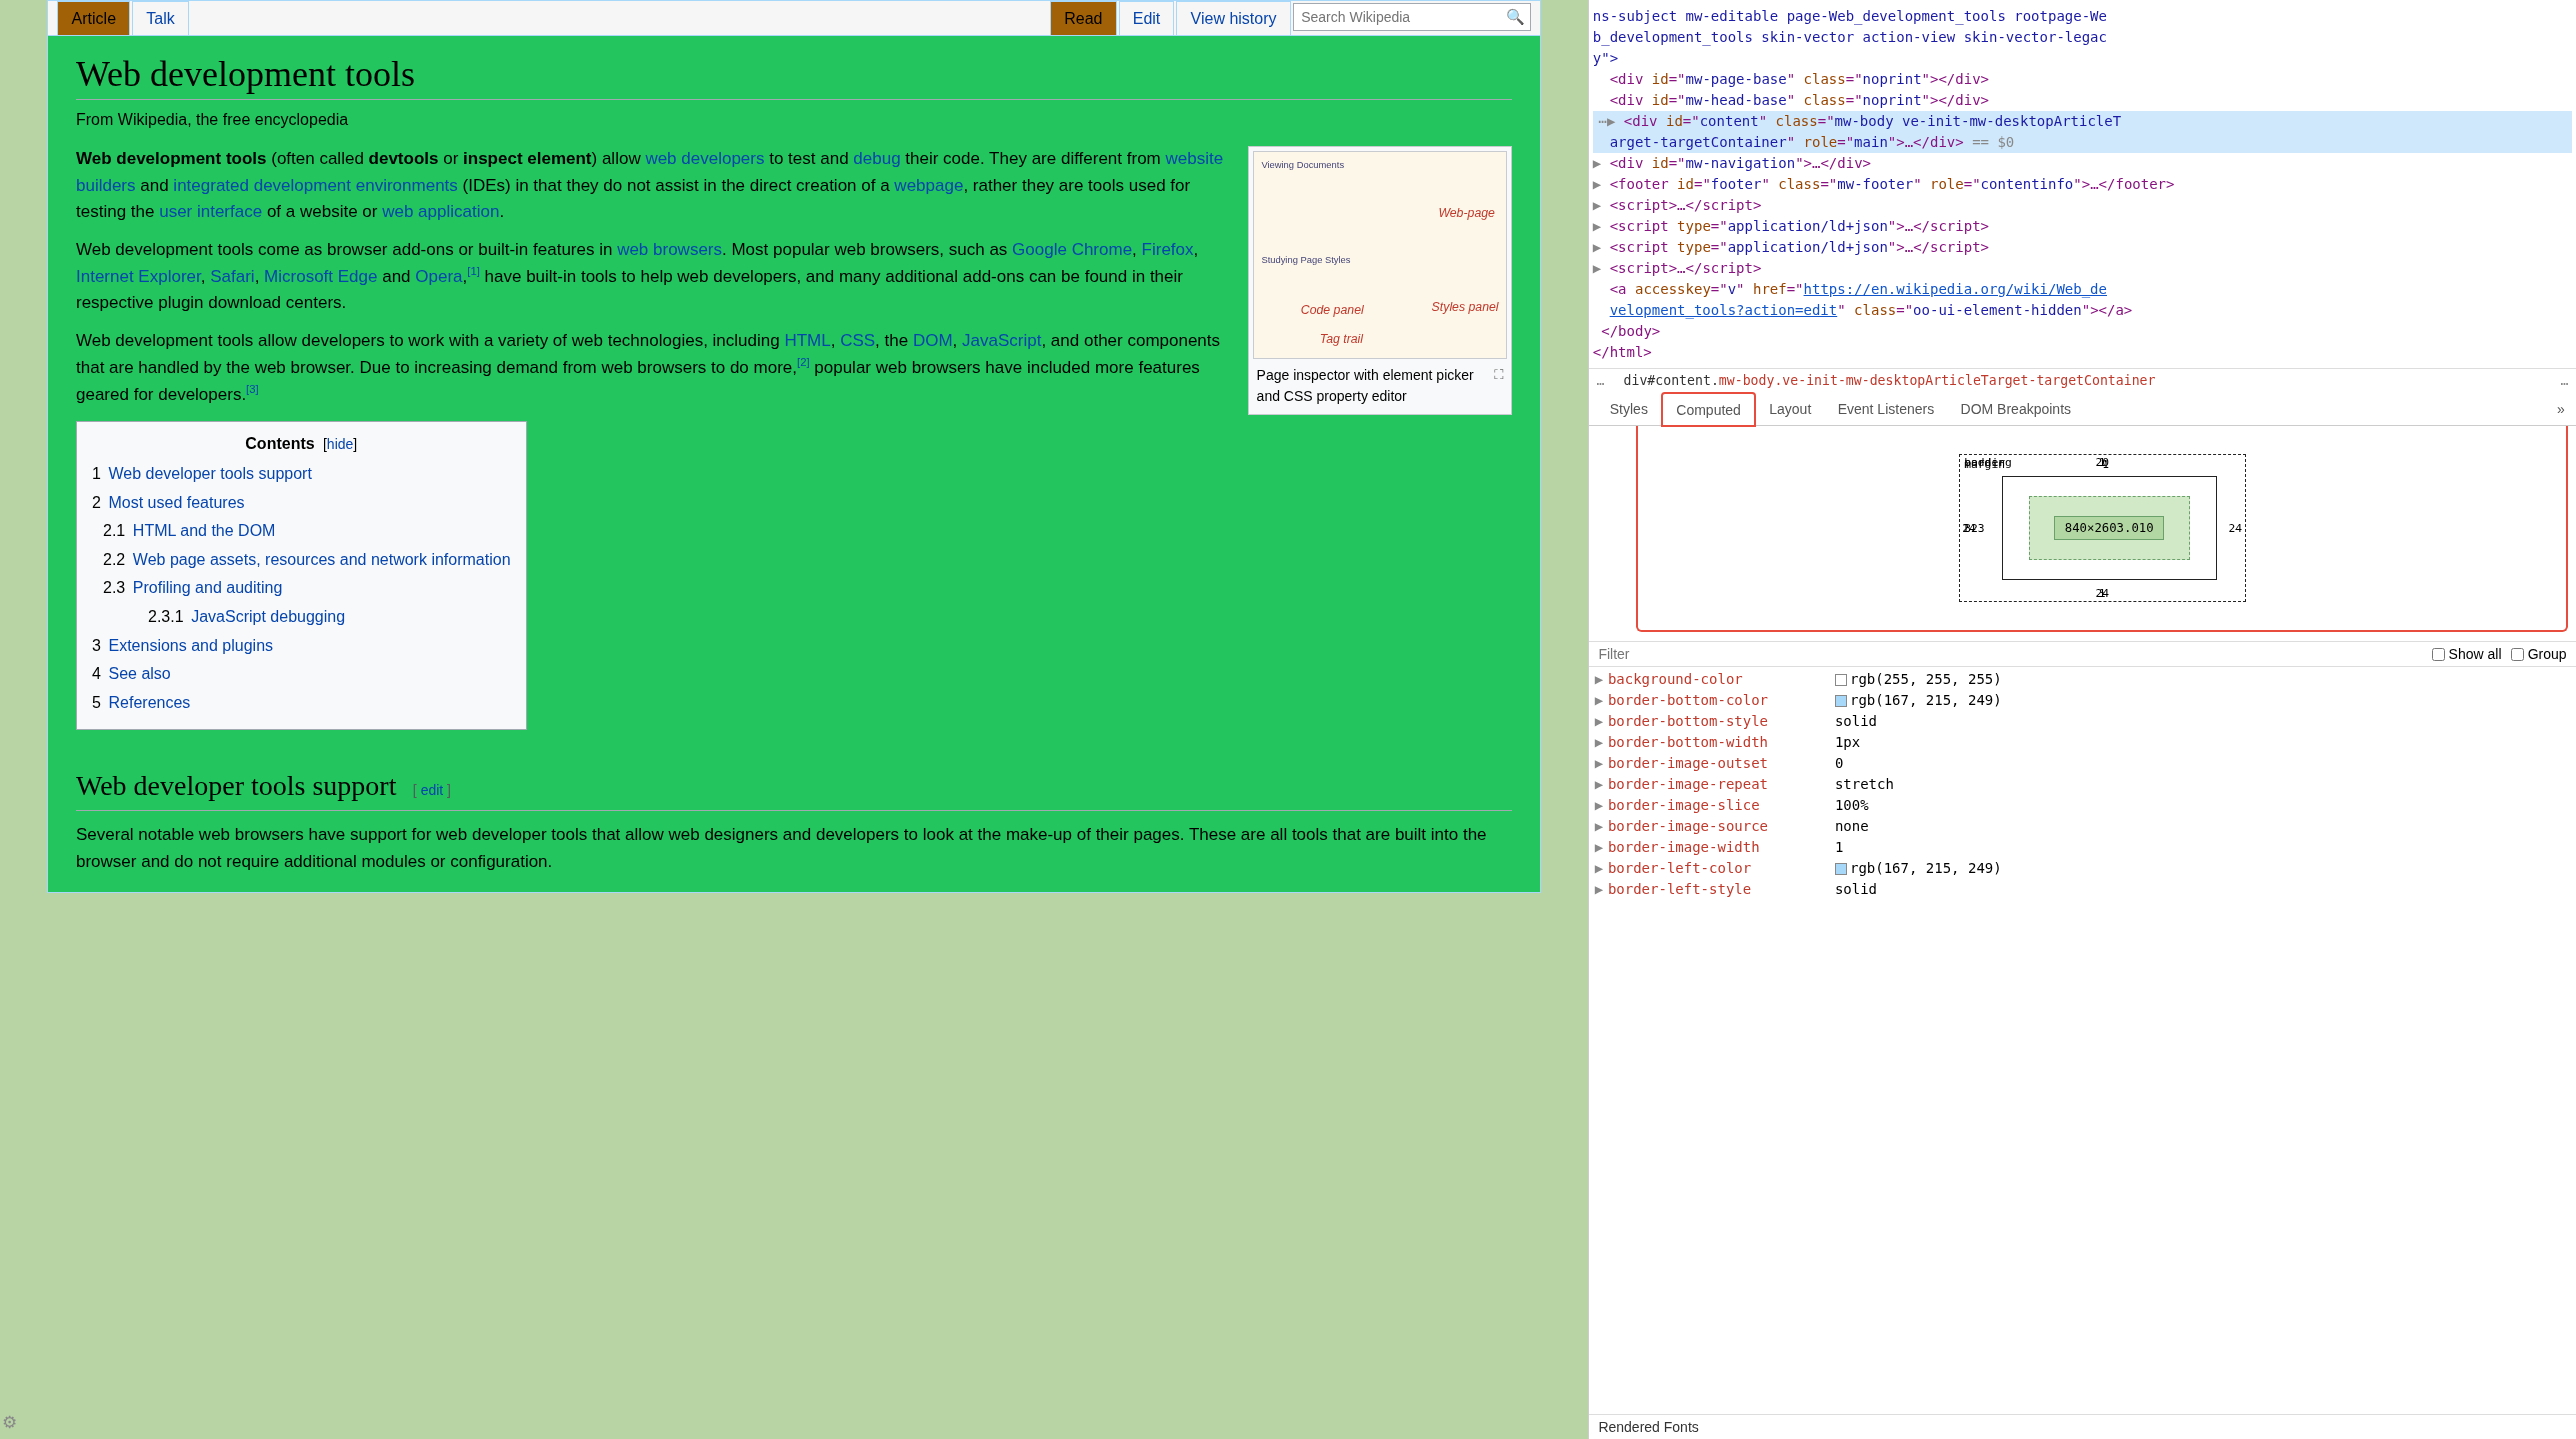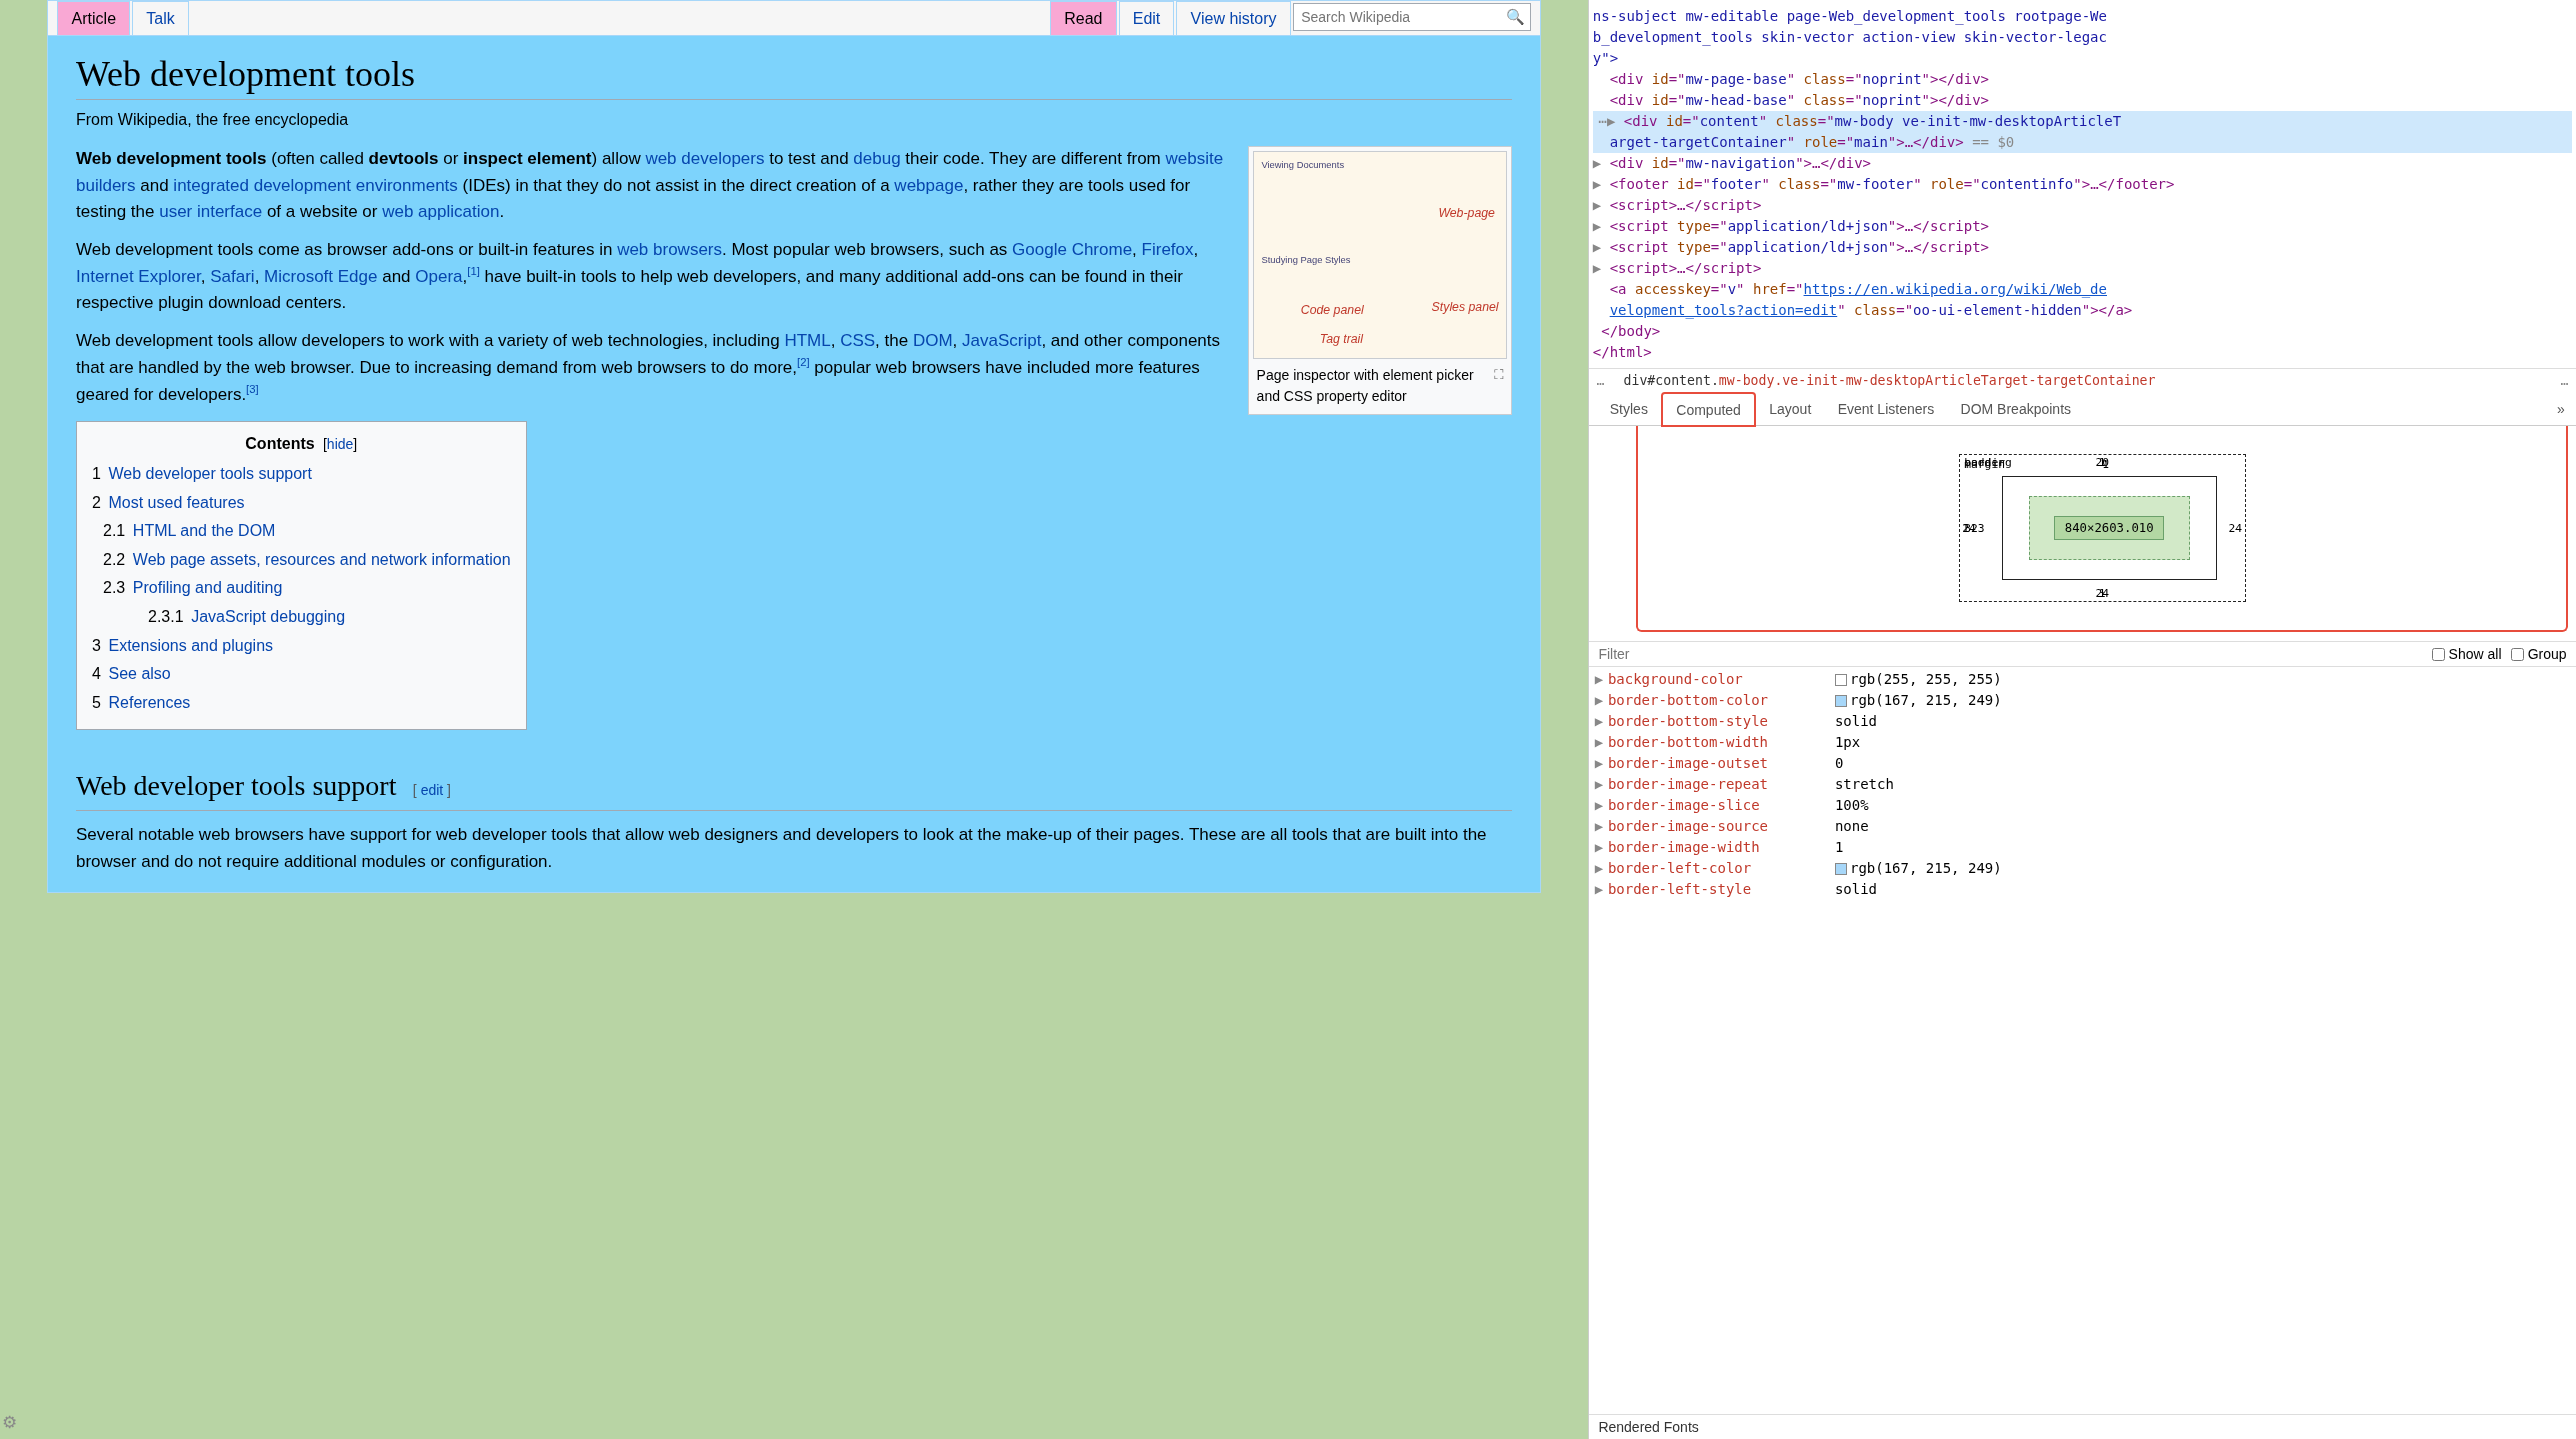--- a/index.html
+++ b/index.html
@@ -1,26 +1,26 @@
 <!DOCTYPE html>
 <html style="font-size:15px"><head>
 <meta charset="utf-8">
 <style>
 * { box-sizing: border-box; margin: 0; padding: 0; }
 body { font-family: -apple-system, BlinkMacSystemFont, "Segoe UI", sans-serif; display: flex; height: 100vh; overflow: hidden; }
 .left-pane { flex: 1; background: #b8d4a4; overflow: auto; }
 .article-frame { background: #fff; margin: 0 47px 47px 47px; border: 0.9px solid #a7d7f9; }
 .tabs-row { display: flex; justify-content: space-between; background: #f6f6f6; border-bottom: 0.9px solid #a7d7f9; padding: 0 9.4px; }
 .tab-group { display: flex; }
-.tab { padding: 7.6px 13.2px; background: #f9a8d4; border: 0.9px solid #a7d7f9; border-bottom: none; margin-right: 1.9px; font-size: 16px; cursor: pointer; }
+.tab { padding: 7.6px 13.2px; background: #a16207; border: 0.9px solid #a7d7f9; border-bottom: none; margin-right: 1.9px; font-size: 16px; cursor: pointer; }
 .tab.inactive { background: #f6f6f6; color: #0645ad; }
 .search-box { display: flex; align-items: center; border: 0.9px solid #a2a9b1; background: #fff; height: 28px; margin: 1.9px 0; }
 .search-box input { border: none; padding: 3.8px 7.6px; width: 208px; font-size: 14px; outline: none; }
 .search-box .mag { width: 28px; text-align: center; }
-.article-body { background: #7dd3fc; padding: 17px 28px; }
+.article-body { background: #22c55e; padding: 17px 28px; }
 h1 { font-family: "Linux Libertine", Georgia, serif; font-size: 36px; font-weight: normal; border-bottom: 0.9px solid #a2a9b1; padding-bottom: 3.8px; }
 .subtitle { font-size: 16px; margin: 11.3px 0 17px; }
 .content-wrap { font-size: 17px; line-height: 1.55; }
 .content-wrap a { color: #0645ad; text-decoration: none; }
 .thumb { float: right; border: 0.9px solid #c8ccd1; padding: 3.8px; margin: 0 0 9.4px 17px; width: 264px; background: #f8f9fa; font-size: 14px; }
 .thumb-img { width: 100%; height: 208px; background: #fdf7ea; border: 0.9px solid #c8ccd1; position: relative; }
 .thumb-img .lbl { position: absolute; color: #c0392b; font-style: italic; font-size: 12.3px; }
 .thumb-cap { padding: 5.7px 3.8px 1.9px; }
 .expand-ico { float: right; font-size: 13.2px; color: #666; }
 sup { font-size: 11.3px; color: #0645ad; }

